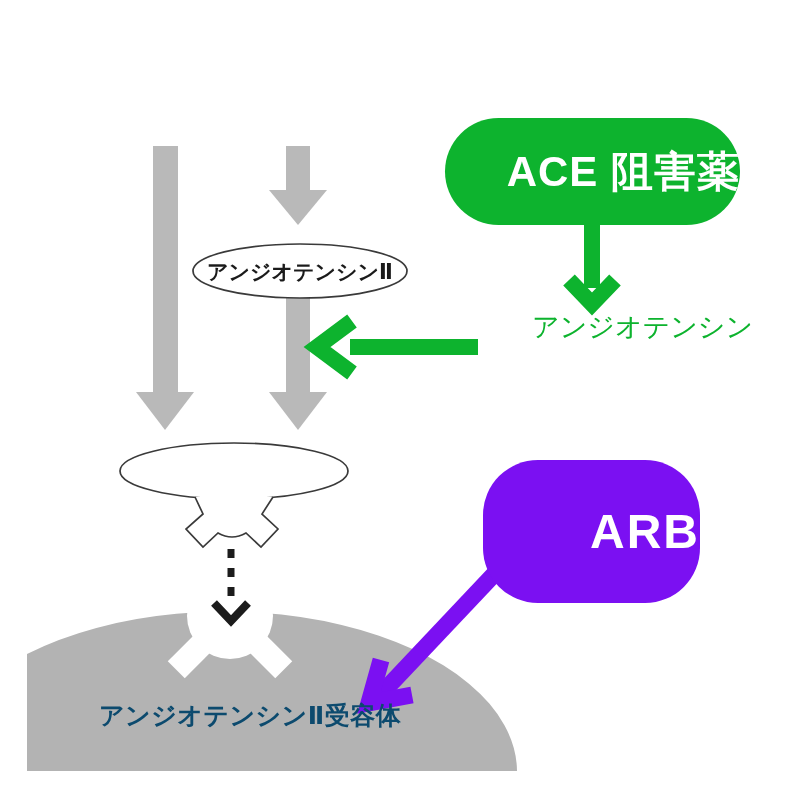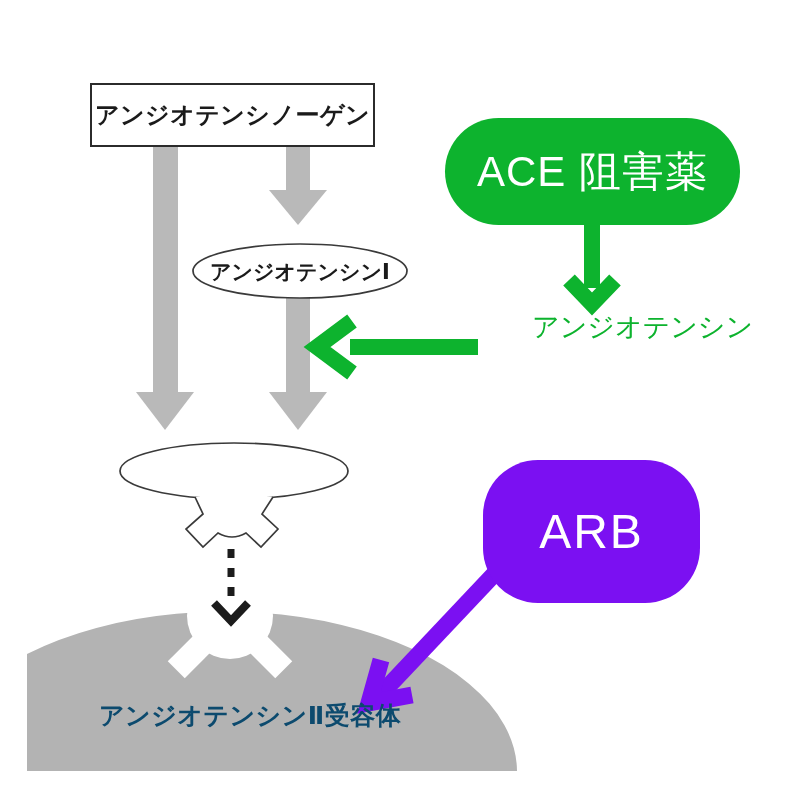--- a/index.html
+++ b/index.html
@@ -30,22 +30,22 @@
     background:#fff;border:2.5px solid #2b2b2b;
     display:flex;align-items:center;justify-content:center;
     font-size:24px;font-weight:bold;color:var(--text-black);letter-spacing:.5px;white-space:nowrap;
   }
   .node-label{
     position:absolute;text-align:center;font-weight:bold;color:var(--text-black);white-space:nowrap;
   }
   .ang1-label{left:193px;top:258px;width:214px;font-size:21px;}
   .ang2-label{left:122px;top:457px;width:224px;font-size:21px;}
   .blob{
-    position:absolute;display:flex;align-items:center;justify-content:center;
-    color:#fff;font-weight:normal;white-space:nowrap;
+    position:absolute;display:flex;align-items:center;justify-content:flex-end;
+    color:#fff;font-weight:bold;white-space:nowrap;
   }
   .ace-blob{left:445px;top:118px;width:295px;height:107px;border-radius:54px;background:var(--green);font-size:42px;letter-spacing:1px;}
   .arb-blob{left:483px;top:460px;width:217px;height:143px;border-radius:55px;background:var(--purple);font-size:48px;letter-spacing:2px;}
   .enzyme-label{
     position:absolute;left:484px;top:309px;font-size:27px;font-weight:normal;
     color:var(--green);line-height:37px;white-space:nowrap;margin-left:48px;
   }
   .enzyme-label span{display:block;}
   .receptor-label{
     position:absolute;left:99px;top:699px;font-size:25px;font-weight:bold;
@@ -101,25 +101,22 @@
       <line class="green-stroke" x1="478" y1="347" x2="350" y2="347"></line>
       <polyline class="green-stroke" points="352,321 317,347 352,373"></polyline>
     </g>
 
     <g>
       <line class="purple-stroke" x1="516" y1="551" x2="381" y2="694"></line>
       <polyline class="purple-stroke" points="412,695 369,703 381,660"></polyline>
     </g>
   </svg>
 
-  <div class="abox">
-    <span>アンジオテンシノーゲン</span>
-  </div>
 
-  <div class="node-label ang1-label">アンジオテンシンⅠ</div>
+  <div class="node-label ang1-label">アンジオテンシンⅡ</div>
 
 
   <div class="blob ace-blob">
     <span>ACE 阻害薬</span>
   </div>
 
   <div class="enzyme-label">
     <span>アンジオテンシン</span>
   </div>
 

